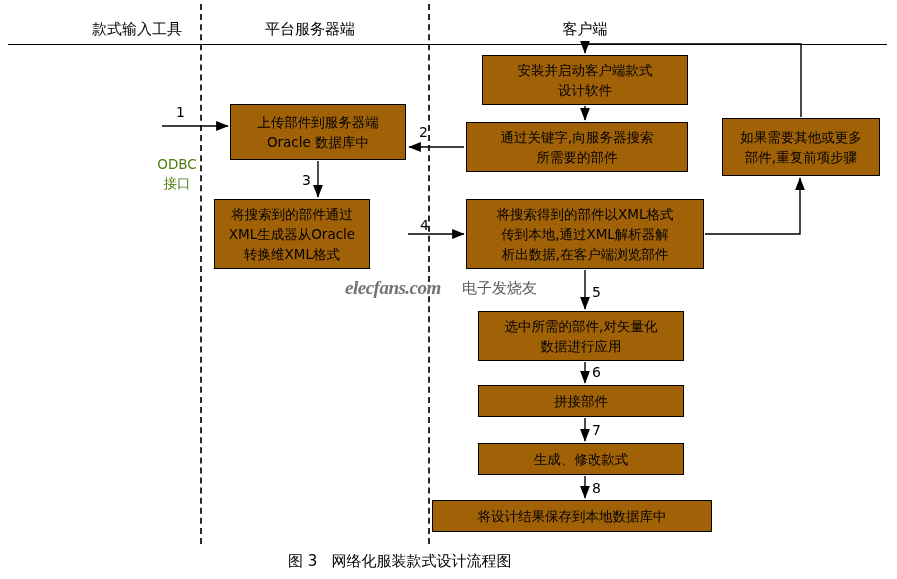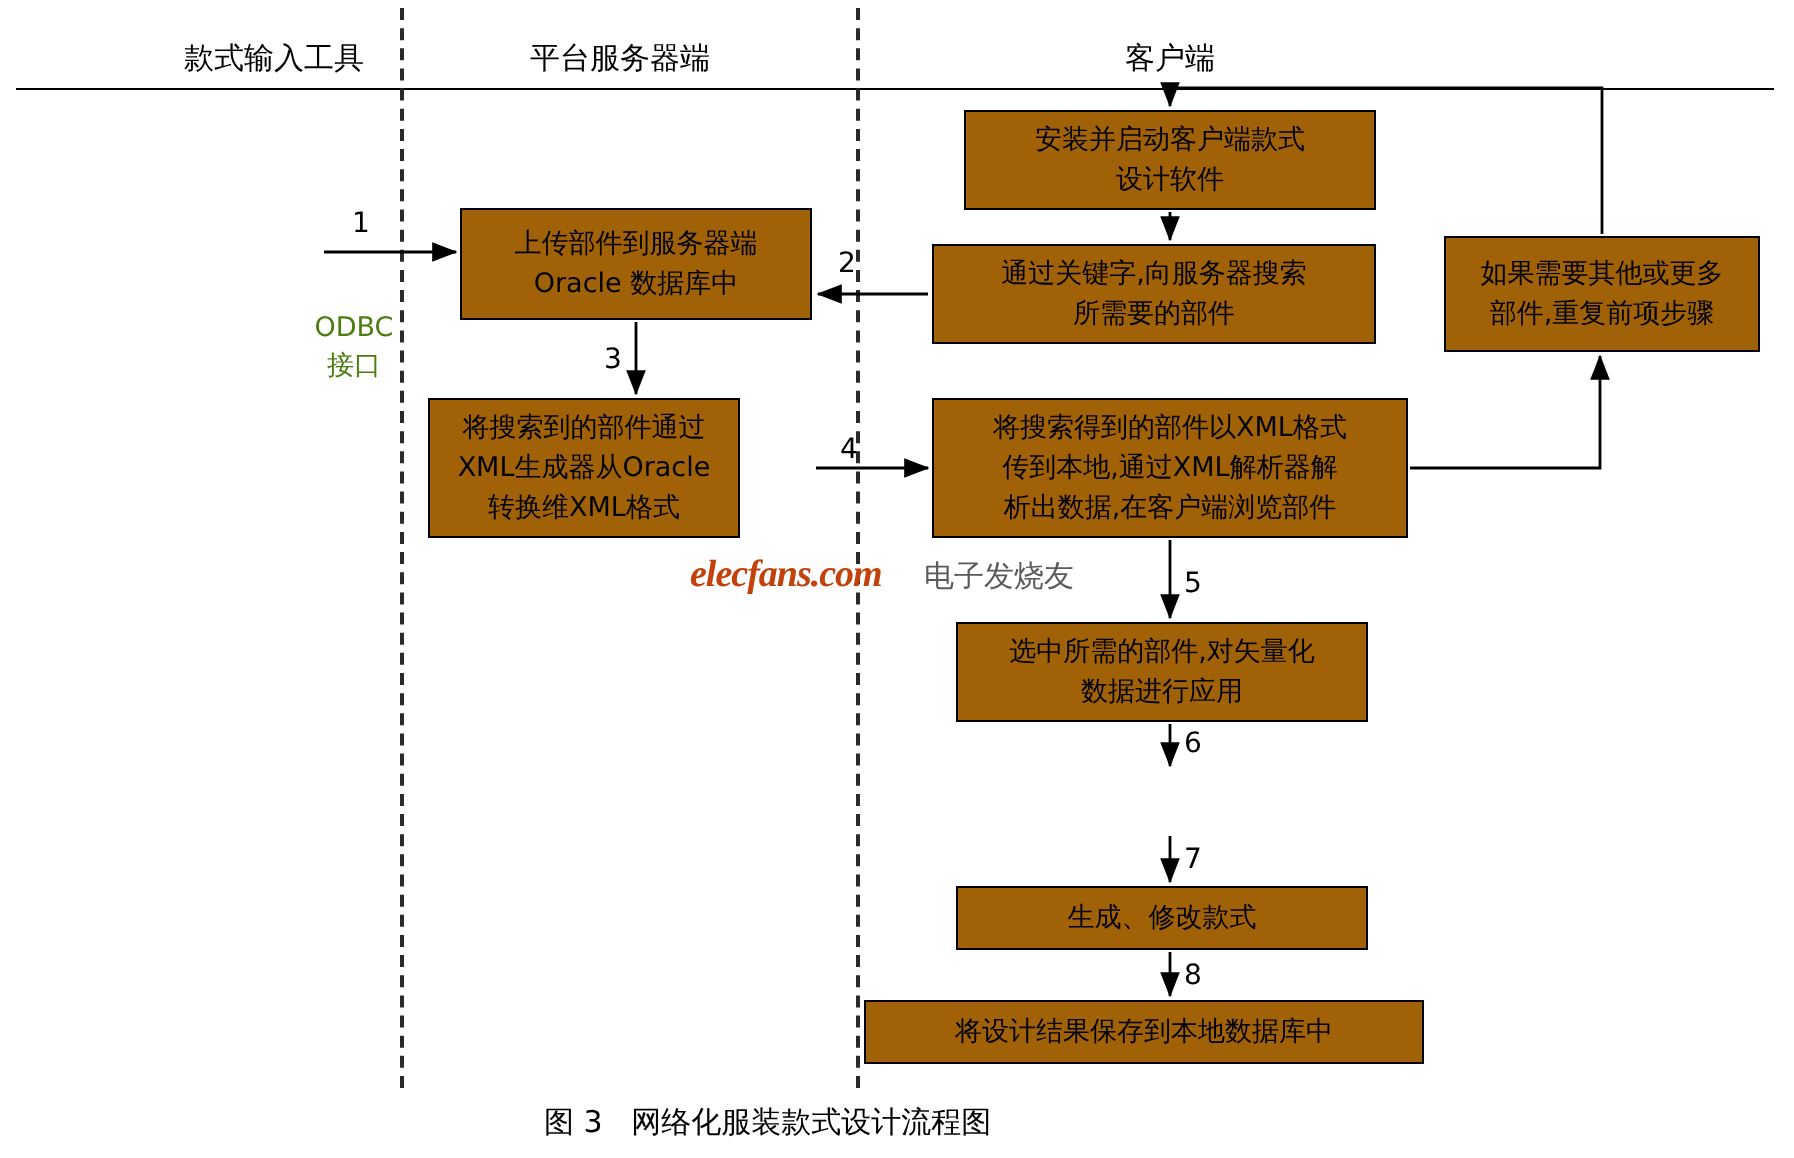--- a/index.html
+++ b/index.html
@@ -70,21 +70,21 @@
     font-size: 15px;
     color: #000;
     white-space: pre;
     font-family: "DejaVu Sans", sans-serif;
   }
   .wm {
     position: absolute;
     font-weight: bold;
     font-style: italic;
     font-size: 19px;
-    color: #c2410c;
+    color: #737373;
     font-family: "Liberation Serif", serif;
     letter-spacing: -0.5px;
   }
   .wm2 {
     position: absolute;
     font-size: 15px;
     color: #5a5a5a;
     font-family: "DejaVu Sans", sans-serif;
   }
   svg.arrows {
@@ -145,20 +145,23 @@
     <span>将搜索得到的部件以XML格式
 传到本地,通过XML解析器解
 析出数据,在客户端浏览部件</span>
   </div>
 
   <div class="box" style="left:478px; top:311px; width:206px; height:50px;">
     <span>选中所需的部件,对矢量化
 数据进行应用</span>
   </div>
 
+  <div class="box" style="left:478px; top:385px; width:206px; height:32px;">
+    <span>拼接部件</span>
+  </div>
 
   <div class="box" style="left:478px; top:443px; width:206px; height:32px;">
     <span>生成、修改款式</span>
   </div>
 
   <div class="box" style="left:432px; top:500px; width:280px; height:32px;">
     <span>将设计结果保存到本地数据库中</span>
   </div>
 
   <div class="num" style="left:176px; top:104px;">1</div>
@@ -166,21 +169,21 @@
   <div class="num" style="left:302px; top:172px;">3</div>
   <div class="num" style="left:420px; top:217px;">4</div>
   <div class="num" style="left:592px; top:284px;">5</div>
   <div class="num" style="left:592px; top:364px;">6</div>
   <div class="num" style="left:592px; top:422px;">7</div>
   <div class="num" style="left:592px; top:480px;">8</div>
 
   <div class="wm" style="left:345px; top:277px;">elecfans.com</div>
   <div class="wm2" style="left:462px; top:279px;">电子发烧友</div>
 
-  <div class="caption" style="left:272px; top:552px;">图 3   网络化服装款式设计流程图</div>
+  <div class="caption" style="left:288px; top:552px;">图 3   网络化服装款式设计流程图</div>
 
   <svg class="arrows" viewBox="0 0 897 579">
     <defs>
       <marker id="ah" markerWidth="9" markerHeight="7" refX="8.5" refY="3.5" orient="auto">
         <polygon points="0 0, 9 3.5, 0 7" fill="#000"></polygon>
       </marker>
     </defs>
     <g stroke="#000" stroke-width="1.4" fill="none" marker-end="url(#ah)">
 
       <path d="M162,126 L228,126"></path>

